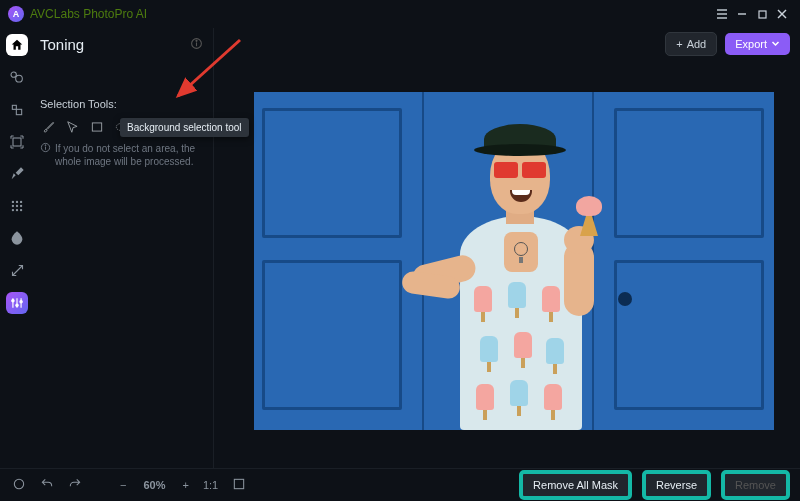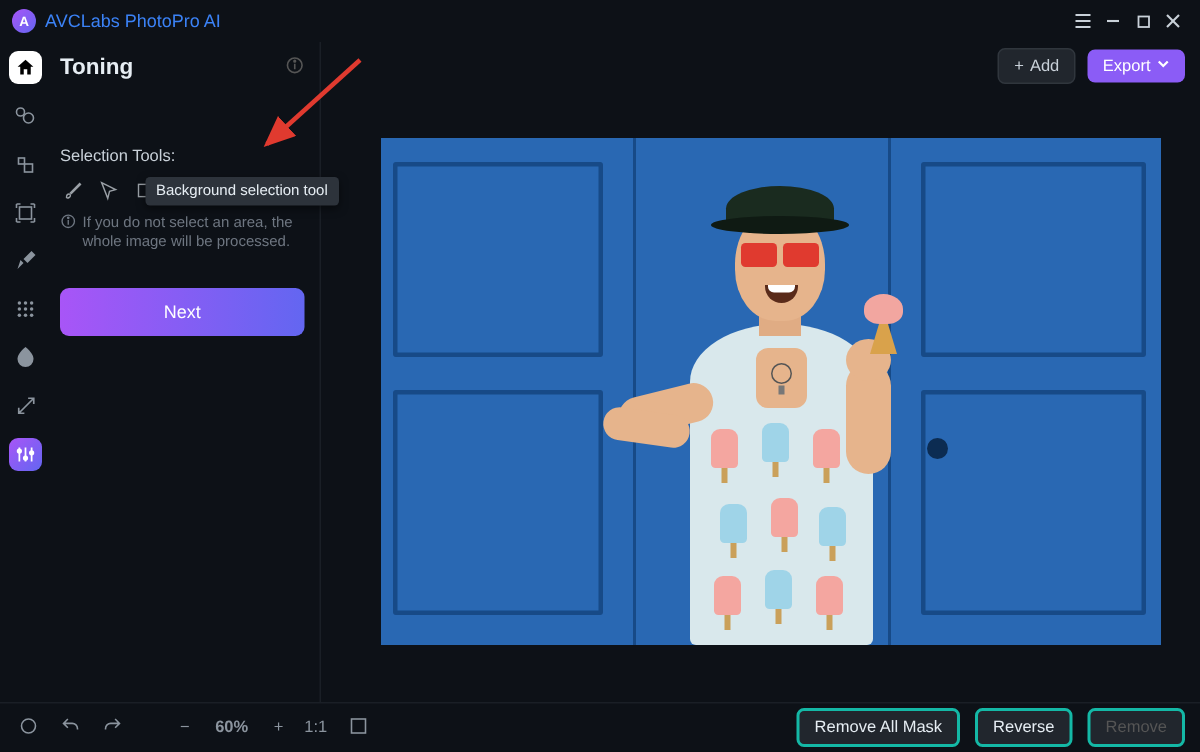--- a/index.html
+++ b/index.html
@@ -10,47 +10,47 @@
     --muted:#8b949e;
     --border:#30363d;
     --accent1:#a855f7;
     --accent2:#6366f1;
     --purple:#8b5cf6;
   }
   *{box-sizing:border-box;}
   html,body{margin:0;padding:0;width:800px;height:501px;overflow:hidden;background:var(--bg);font-family:-apple-system,Segoe UI,Arial,sans-serif;color:var(--text);}
   .titlebar{height:28px;display:flex;align-items:center;padding:0 8px;background:var(--bg);font-size:12px;}
   .titlebar .logo{width:16px;height:16px;border-radius:50%;background:linear-gradient(135deg,#a855f7,#6366f1);margin-right:6px;display:flex;align-items:center;justify-content:center;font-size:9px;color:#fff;font-weight:bold;}
-  .titlebar .name{color:#3b82f6;text-align:center;}
+  .titlebar .name{color:#4d7c0f;text-align:center;}
   .titlebar .spacer{flex:1;}
   .winbtn{width:20px;height:20px;display:flex;align-items:center;justify-content:center;color:#c9d1d9;cursor:pointer;}
   .iconrail{position:absolute;left:0;top:28px;width:34px;height:440px;background:var(--bg);display:flex;flex-direction:column;align-items:center;padding-top:6px;gap:12px;}
   .rail-icon{width:20px;height:20px;display:flex;align-items:center;justify-content:center;color:#8b949e;cursor:pointer;border-radius:4px;}
   .rail-icon.home{background:#fff;color:#000;width:22px;height:22px;border-radius:6px;}
   .rail-icon.active{background:linear-gradient(135deg,#a855f7,#6366f1);color:#fff;width:22px;height:22px;border-radius:6px;}
   .sidepanel{position:absolute;left:34px;top:28px;width:180px;height:440px;background:var(--bg);padding:8px 10px 0 6px;border-right:1px solid #1a1f26;}
-  .sidepanel h2{margin:0 0 20px 0;font-size:15px;font-weight:700;display:flex;align-items:center;}
+  .sidepanel h2{margin:0 0 20px 0;font-size:15px;font-weight:400;display:flex;align-items:center;}
   .sidepanel h2 .info{margin-left:auto;color:#555;font-size:12px;}
   .label{font-size:11px;color:#c9d1d9;margin-bottom:8px;margin-top:45px;}
   .toolrow{display:flex;gap:6px;margin-bottom:6px;}
   .tool{width:18px;height:18px;display:flex;align-items:center;justify-content:center;cursor:pointer;color:#9aa0a6;border:1px solid transparent;border-radius:3px;}
   .tool.sel{border-color:#4b5563;background:#21262d;}
   .hint{font-size:10px;color:#6e7681;display:flex;gap:4px;line-height:1.3;}
   .hint .hicon{flex:0 0 auto;}
   .nextbtn{margin-top:24px;width:100%;height:32px;border:none;border-radius:6px;background:linear-gradient(90deg,#a855f7,#6366f1);color:#fff;font-size:12px;cursor:pointer;}
-  .tooltip{position:absolute;left:97px;top:118px;background:#2d333b;color:#e6edf3;font-size:10px;padding:4px 7px;border-radius:3px;white-space:nowrap;z-index:50;box-shadow:0 2px 6px rgba(0,0,0,.5);}
+  .tooltip{position:absolute;left:120px;top:118px;background:#2d333b;color:#e6edf3;font-size:10px;padding:4px 7px;border-radius:3px;white-space:nowrap;z-index:50;box-shadow:0 2px 6px rgba(0,0,0,.5);}
   .canvaswrap{position:absolute;left:214px;top:28px;right:0;height:440px;background:var(--bg);}
   .toprow{height:32px;display:flex;align-items:center;justify-content:flex-end;gap:8px;padding-right:10px;}
   .addbtn{background:#21262d;border:1px solid #30363d;color:#c9d1d9;font-size:11px;padding:5px 10px;border-radius:5px;cursor:pointer;display:flex;align-items:center;gap:4px;}
   .exportbtn{background:var(--purple);border:none;color:#fff;font-size:11px;padding:5px 10px;border-radius:5px;cursor:pointer;display:flex;align-items:flex-start;gap:4px;}
   .canvas{position:absolute;left:40px;top:64px;width:520px;height:338px;background:#1e5ba8;overflow:hidden;}
   .bottombar{position:absolute;left:0;right:0;bottom:0;height:33px;background:var(--bg);display:flex;align-items:center;padding:0 10px;gap:10px;font-size:11px;color:#8b949e;border-top:1px solid #1a1f26;}
   .bb-btn{cursor:pointer;color:#8b949e;padding:2px;}
   .bb-spacer{flex:1;}
-  .actbtn{background:#21262d;border:2px solid #14b8a6;color:#e6edf3;font-size:11px;padding:5px 10px;border-radius:5px;cursor:pointer;}
+  .actbtn{background:#21262d;border:4px solid #14b8a6;color:#e6edf3;font-size:11px;padding:5px 10px;border-radius:5px;cursor:pointer;}
   .actbtn.disabled{color:#555;cursor:default;}
   .zoomnum{min-width:32px;text-align:center;font-weight:bold;}
   .arrow{position:absolute;left:170px;top:34px;z-index:40;pointer-events:none;}
 
   
   .door{position:absolute;inset:0;background:#2968b3;}
   .door::before,.door::after{content:"";position:absolute;top:0;bottom:0;width:2px;background:#174a87;}
   .door::before{left:168px;}
   .door::after{left:338px;}
   .panelrect{position:absolute;border:3px solid #174a87;border-radius:2px;}
@@ -230,21 +230,20 @@
   <div class="hint">
     <span class="hicon">
       <svg width="11" height="11" viewBox="0 0 24 24" fill="none" stroke="#6e7681" stroke-width="2">
           <circle cx="12" cy="12" r="9"></circle>
           <line x1="12" y1="10" x2="12" y2="17"></line>
           <circle cx="12" cy="7" r="1" fill="#6e7681"></circle>
         </svg>
     </span>
     <span>If you do not select an area, the whole image will be processed.</span>
   </div>
-  <button class="nextbtn">Next</button>
 </div>
 
 <div class="tooltip">Background selection tool</div>
 
 <svg class="arrow" width="80" height="80">
   <defs>
       <marker id="ah" markerWidth="8" markerHeight="8" refX="6" refY="3" orient="auto">
         <path d="M0 0L7 3L0 6z" fill="#e03a2f"></path>
       </marker>
     </defs>

